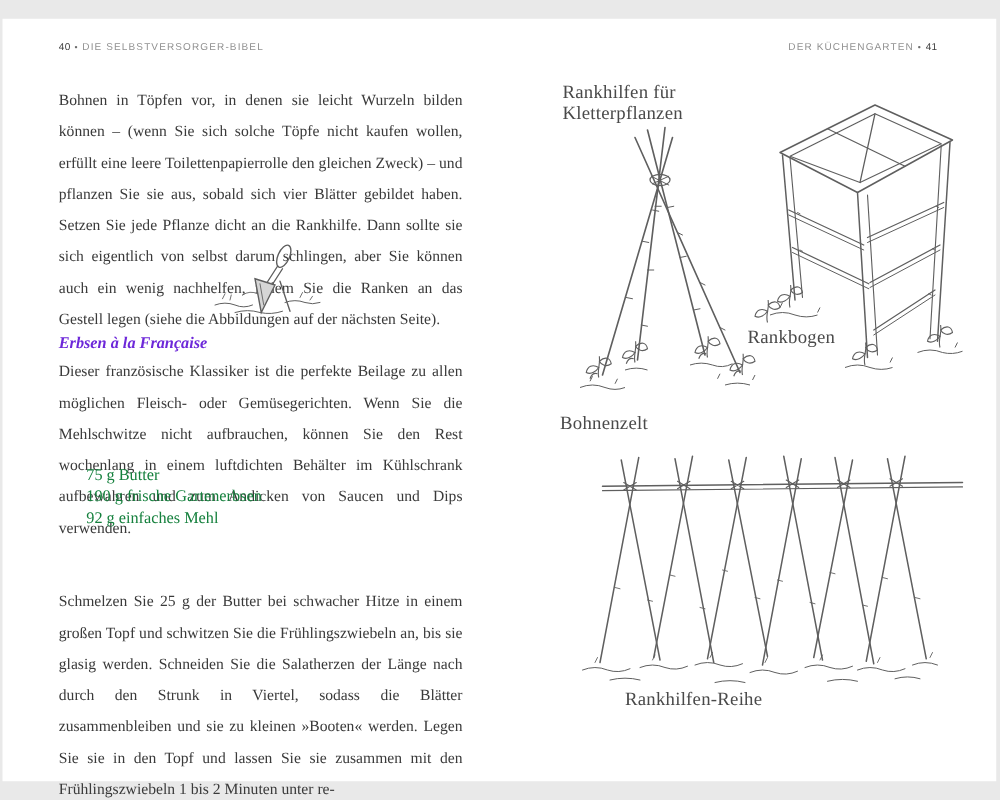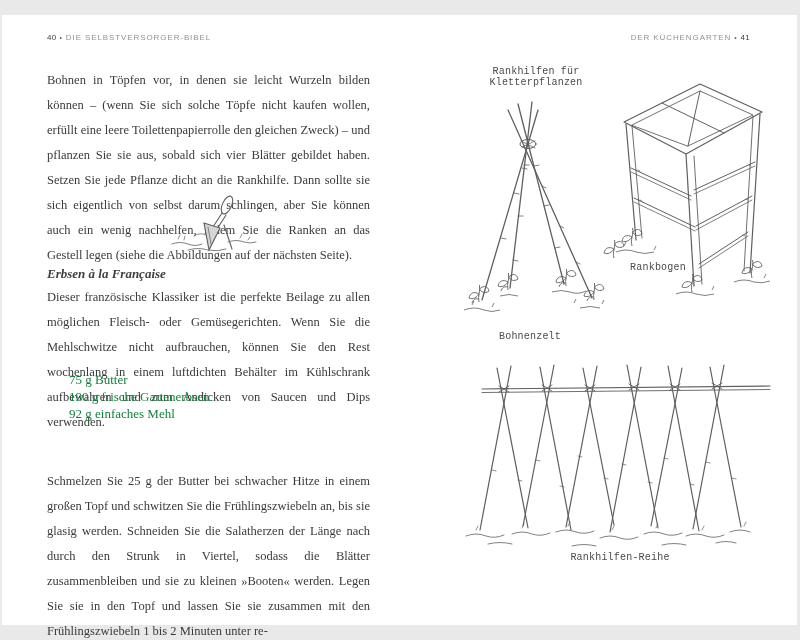--- a/index.html
+++ b/index.html
@@ -27,31 +27,31 @@
   .running-header .sep { color: #6b6b6b; margin: 0 3px; font-size: 7px; }
 
   
   .bodytext {
     font-size: 12.5px; line-height: 25px;
     color: #3a3a3a; text-align: justify;
     width: 323px;
   }
   .recipe-heading {
     font-size: 13px; font-weight: bold; font-style: italic;
-    color: #404040; width: 323px;
+    color: #6d28d9; width: 323px;
   }
   .ingredients {
     list-style: none;
     font-size: 13px; line-height: 17px;
     color: #15803d;
   }
   .caption, .fig-title {
-    font-family: Liberation Mono, monospace;
-    font-size: 10px; color: #4a4a4a;
-    text-align: center; letter-spacing: 0.2px;
+    font-family: Liberation Serif, serif;
+    font-size: 15px; color: #4a4a4a;
+    letter-spacing: 0.2px;
   }
   svg { display: block; }
 </style>
 </head>
 <body>
 
 <div class="sheet"></div>
 
 <div class="abs running-header" style="left:47px; top:33px;">
   <span class="pgnum">40</span><span class="sep">•</span><span>DIE SELBSTVERSORGER-BIBEL</span>

